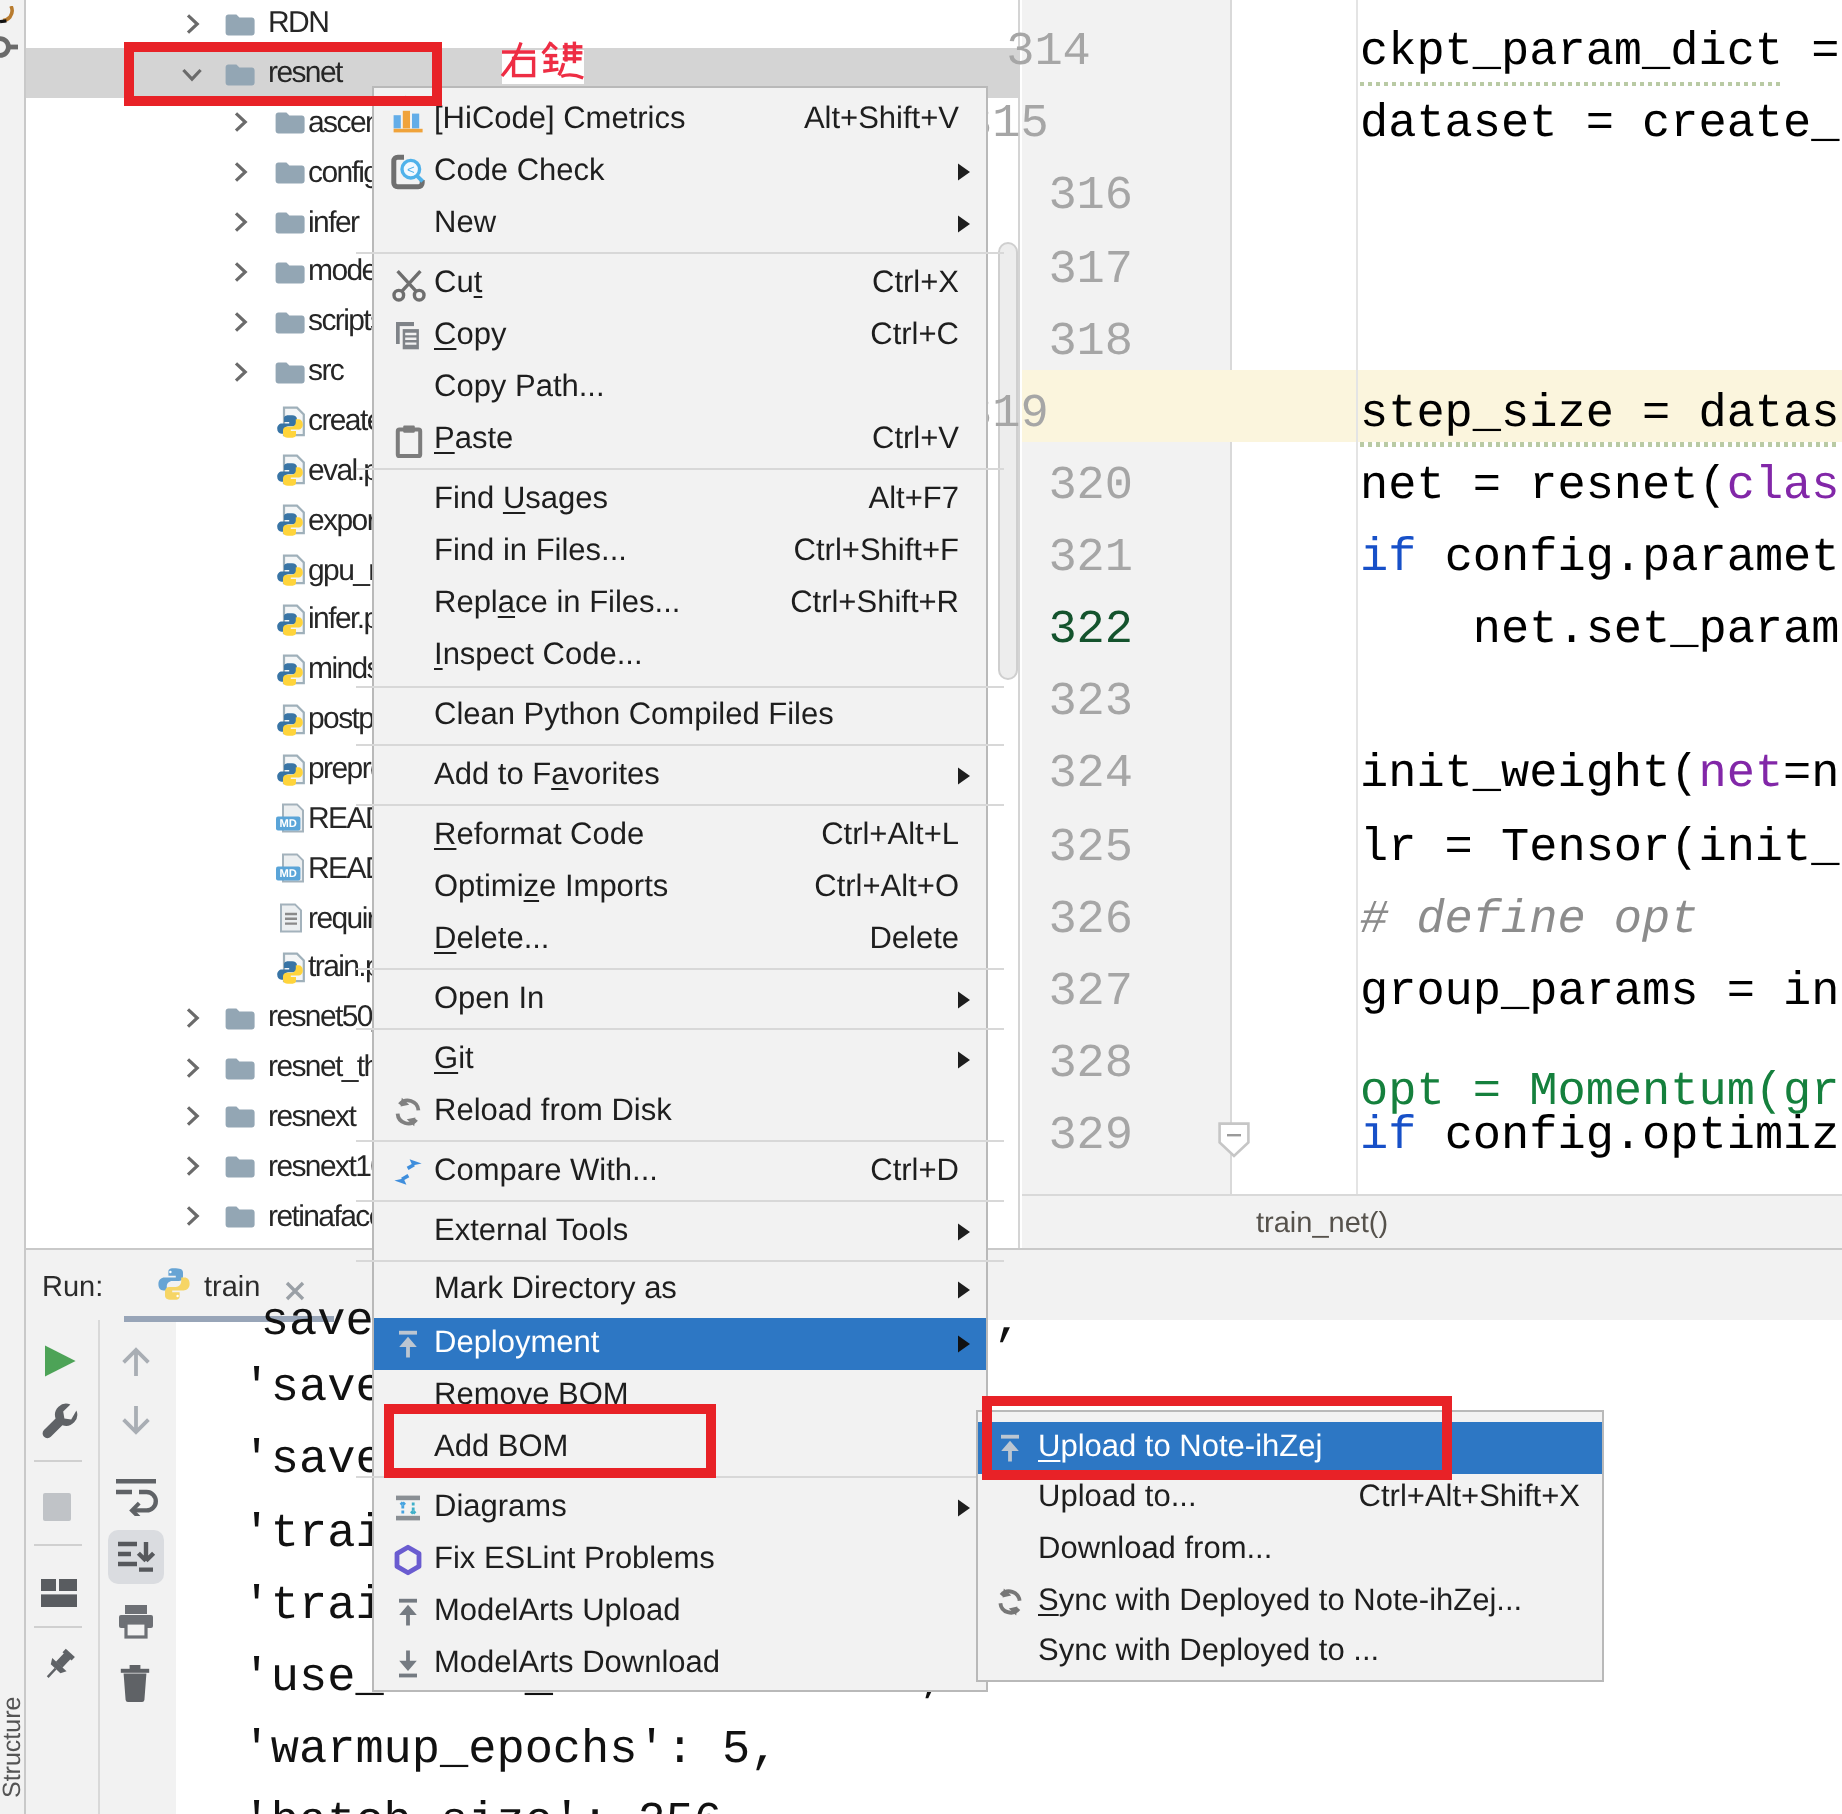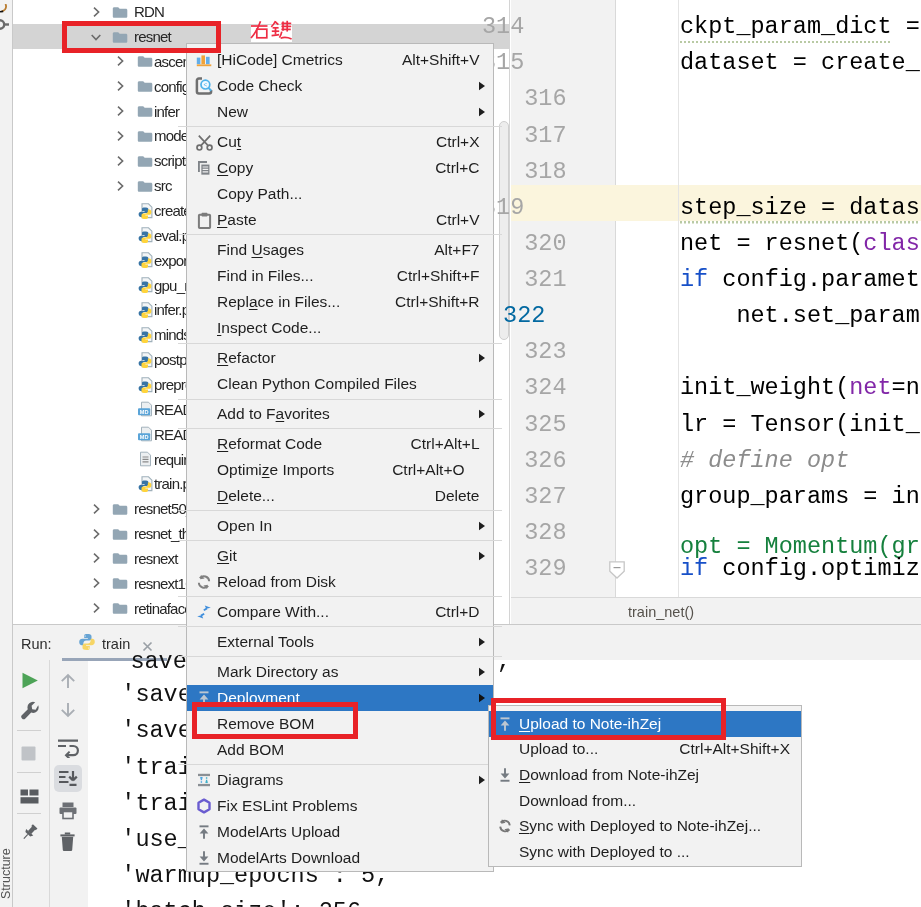--- a/index.html
+++ b/index.html
@@ -179,29 +179,29 @@
     </svg></div>
 <div class="abs" style="left:112px;top:600.1px"><svg width="16" height="16" viewBox="0 0 16 16" style="">
       <path d="M0.8 4.6 C0.8 3.8 1.4 3.2 2.2 3.2 H6.2 L7.7 4.8 H13.9 C14.7 4.8 15.3 5.4 15.3 6.2 V12.4 C15.3 13.2 14.7 13.8 13.9 13.8 H2.2 C1.4 13.8 0.8 13.2 0.8 12.4 Z" fill="#93a6b4"></path>
     </svg></div>
 <div class="abs" style="left:134px;top:595.6px;height:25px;line-height:25px;font-size:15px;letter-spacing:-0.8px;color:#262626;white-space:nowrap">retinaface</div>
 <div class="abs" style="left:499px;top:121px;width:10px;height:219px;background:#ededed;border:1px solid #cfcfcf;border-radius:5px"></div>
 <div class="abs" style="left:511px;top:0;width:410px;height:597px;background:#fff"></div>
 <div class="abs" style="left:511px;top:185px;width:410px;height:36.1px;background:#fbf5dd"></div>
 <div class="abs" style="left:511px;top:0;width:104.5px;height:597px;background:#f2f2f2;border-right:1px solid #d9d9d9"></div>
 <div class="abs" style="left:511px;top:185px;width:104.5px;height:36.1px;background:#fbf5dd"></div>
-<div class="abs mono" style="left:482px;top:9.2px;width:84.5px;height:36.12px;line-height:36.12px;font-size:23.5px;color:#a6a6a6;text-align:left">314</div>
+<div class="abs mono" style="left:482px;top:9.2px;width:84.5px;height:36.12px;line-height:36.12px;font-size:23.5px;color:#a6a6a6;text-align:center">314</div>
 <div class="abs mono" style="left:482px;top:45.3px;width:84.5px;height:36.12px;line-height:36.12px;font-size:23.5px;color:#a6a6a6;text-align:left">315</div>
 <div class="abs mono" style="left:482px;top:81.4px;width:84.5px;height:36.12px;line-height:36.12px;font-size:23.5px;color:#a6a6a6;text-align:right">316</div>
 <div class="abs mono" style="left:482px;top:117.6px;width:84.5px;height:36.12px;line-height:36.12px;font-size:23.5px;color:#a6a6a6;text-align:right">317</div>
 <div class="abs mono" style="left:482px;top:153.7px;width:84.5px;height:36.12px;line-height:36.12px;font-size:23.5px;color:#a6a6a6;text-align:right">318</div>
 <div class="abs mono" style="left:482px;top:189.8px;width:84.5px;height:36.12px;line-height:36.12px;font-size:23.5px;color:#a6a6a6;">319</div>
 <div class="abs mono" style="left:482px;top:225.9px;width:84.5px;height:36.12px;line-height:36.12px;font-size:23.5px;color:#a6a6a6;text-align:right">320</div>
 <div class="abs mono" style="left:482px;top:262.0px;width:84.5px;height:36.12px;line-height:36.12px;font-size:23.5px;color:#a6a6a6;text-align:right">321</div>
-<div class="abs mono" style="left:482px;top:298.2px;width:84.5px;height:36.12px;line-height:36.12px;font-size:23.5px;color:#0369a1;text-align:center">322</div>
+<div class="abs mono" style="left:482px;top:298.2px;width:84.5px;height:36.12px;line-height:36.12px;font-size:23.5px;color:#14532d;text-align:right">322</div>
 <div class="abs mono" style="left:482px;top:334.3px;width:84.5px;height:36.12px;line-height:36.12px;font-size:23.5px;color:#a6a6a6;text-align:right">323</div>
 <div class="abs mono" style="left:482px;top:370.4px;width:84.5px;height:36.12px;line-height:36.12px;font-size:23.5px;color:#a6a6a6;text-align:right">324</div>
 <div class="abs mono" style="left:482px;top:406.5px;width:84.5px;height:36.12px;line-height:36.12px;font-size:23.5px;color:#a6a6a6;text-align:right">325</div>
 <div class="abs mono" style="left:482px;top:442.6px;width:84.5px;height:36.12px;line-height:36.12px;font-size:23.5px;color:#a6a6a6;text-align:right">326</div>
 <div class="abs mono" style="left:482px;top:478.8px;width:84.5px;height:36.12px;line-height:36.12px;font-size:23.5px;color:#a6a6a6;text-align:right">327</div>
 <div class="abs mono" style="left:482px;top:514.9px;width:84.5px;height:36.12px;line-height:36.12px;font-size:23.5px;color:#a6a6a6;text-align:right">328</div>
 <div class="abs mono" style="left:482px;top:551.0px;width:84.5px;height:36.12px;line-height:36.12px;font-size:23.5px;color:#a6a6a6;text-align:right">329</div>
 <div class="abs" style="left:608.5px;top:561.0px"><svg width="16" height="18" viewBox="0 0 16 18" style="">
       <path d="M0.8 0.8 h14.4 v9.4 l-7.2 6.8 l-7.2-6.8 z" fill="#fff" stroke="#c6c6c6" stroke-width="1.3"></path>
       <path d="M4.5 6.6 h7" stroke="#9a9a9a" stroke-width="1.2"></path>
@@ -397,28 +397,20 @@
 <div class="row" style="height:26.1px;padding-left:9px;padding-right:7px">
 <div style="width:16px;height:16px;flex:none"></div>
 <div style="margin-left:5px;font-size:15.5px;color:#1e1e1e;white-space:nowrap"><span class="mn">I</span>nspect Code...</div>
 <div style="flex:1"></div>
 </div>
 <div style="height:3.8px;display:flex;align-items:center;margin:0 -9px 0 -9px">
       <div style="height:1px;background:#d8d8d8;width:100%"></div>
     </div>
 <div class="row" style="height:26.1px;padding-left:9px;padding-right:7px">
 <div style="width:16px;height:16px;flex:none"></div>
-<div style="margin-left:5px;font-size:15.5px;color:#1e1e1e;white-space:nowrap"><span class="mn">R</span>efactor</div>
-<div style="flex:1"></div>
-<svg width="8" height="10" viewBox="0 0 8 10" style="flex:none">
-        <path d="M1 0.8 L7 5 L1 9.2 Z" fill="#1e1e1e"></path>
-      </svg>
-</div>
-<div class="row" style="height:26.1px;padding-left:9px;padding-right:7px">
-<div style="width:16px;height:16px;flex:none"></div>
 <div style="margin-left:5px;font-size:15.5px;color:#1e1e1e;white-space:nowrap">Clean Python Compiled Files</div>
 <div style="flex:1"></div>
 </div>
 <div style="height:3.8px;display:flex;align-items:center;margin:0 -9px 0 -9px">
       <div style="height:1px;background:#d8d8d8;width:100%"></div>
     </div>
 <div class="row" style="height:26.1px;padding-left:9px;padding-right:7px">
 <div style="width:16px;height:16px;flex:none"></div>
 <div style="margin-left:5px;font-size:15.5px;color:#1e1e1e;white-space:nowrap">Add to F<span class="mn">a</span>vorites</div>
 <div style="flex:1"></div>
@@ -428,21 +420,21 @@
 </div>
 <div style="height:3.8px;display:flex;align-items:center;margin:0 -9px 0 -9px">
       <div style="height:1px;background:#d8d8d8;width:100%"></div>
     </div>
 <div class="row" style="height:26.1px;padding-left:9px;padding-right:7px">
 <div style="width:16px;height:16px;flex:none"></div>
 <div style="margin-left:5px;font-size:15.5px;color:#1e1e1e;white-space:nowrap"><span class="mn">R</span>eformat Code</div>
 <div style="flex:1"></div>
 <div style="font-size:15.5px;color:#1e1e1e;margin-right:6px">Ctrl+Alt+L</div>
 </div>
-<div class="row" style="height:26.1px;padding-left:9px;padding-right:22px">
+<div class="row" style="height:26.1px;padding-left:9px;padding-right:7px">
 <div style="width:16px;height:16px;flex:none"></div>
 <div style="margin-left:5px;font-size:15.5px;color:#1e1e1e;white-space:nowrap">Optimi<span class="mn">z</span>e Imports</div>
 <div style="flex:1"></div>
 <div style="font-size:15.5px;color:#1e1e1e;margin-right:6px">Ctrl+Alt+O</div>
 </div>
 <div class="row" style="height:26.1px;padding-left:9px;padding-right:7px">
 <div style="width:16px;height:16px;flex:none"></div>
 <div style="margin-left:5px;font-size:15.5px;color:#1e1e1e;white-space:nowrap"><span class="mn">D</span>elete...</div>
 <div style="flex:1"></div>
 <div style="font-size:15.5px;color:#1e1e1e;margin-right:6px">Delete</div>
@@ -583,28 +575,20 @@
           <path d="M8 4.4 L12.4 9.5 H8.95 v5.2 h-1.9 V9.5 H3.6 z" fill="#bcc6d1"></path>
         </svg></div>
 <div style="margin-left:6px;font-size:15.5px;color:#fff;white-space:nowrap"><span class="mn">U</span>pload to Note-ihZej</div>
 <div style="flex:1"></div>
 </div>
 <div class="row" style="height:25.6px;padding-left:8px;padding-right:11px">
 <div style="width:16px;height:16px;flex:none"></div>
 <div style="margin-left:6px;font-size:15.5px;color:#1e1e1e;white-space:nowrap">Upload to...</div>
 <div style="flex:1"></div>
 <div style="font-size:15.5px;color:#1e1e1e">Ctrl+Alt+Shift+X</div>
-</div>
-<div class="row" style="height:25.6px;padding-left:8px;padding-right:11px">
-<div style="width:16px;height:16px;flex:none"><svg width="16" height="16" viewBox="0 0 16 16" style="">
-          <path d="M7.05 1.2 h1.9 v5.2 h3.45 L8 11.5 L3.6 6.4 h3.45 z" fill="#757b82"></path>
-          <rect x="3.5" y="12.8" width="9" height="1.9" fill="#757b82"></rect>
-        </svg></div>
-<div style="margin-left:6px;font-size:15.5px;color:#1e1e1e;white-space:nowrap"><span class="mn">D</span>ownload from Note-ihZej</div>
-<div style="flex:1"></div>
 </div>
 <div class="row" style="height:25.6px;padding-left:8px;padding-right:11px">
 <div style="width:16px;height:16px;flex:none"></div>
 <div style="margin-left:6px;font-size:15.5px;color:#1e1e1e;white-space:nowrap">Download from...</div>
 <div style="flex:1"></div>
 </div>
 <div class="row" style="height:25.6px;padding-left:8px;padding-right:11px">
 <div style="width:16px;height:16px;flex:none"><svg width="16" height="16" viewBox="0 0 16 16" style="">
           <path d="M3.6 4.6 A5.2 5.2 0 0 1 12.8 7.4" stroke="#777" stroke-width="1.9" fill="none"></path>
           <path d="M12.4 11.4 A5.2 5.2 0 0 1 3.2 8.6" stroke="#777" stroke-width="1.9" fill="none"></path>

